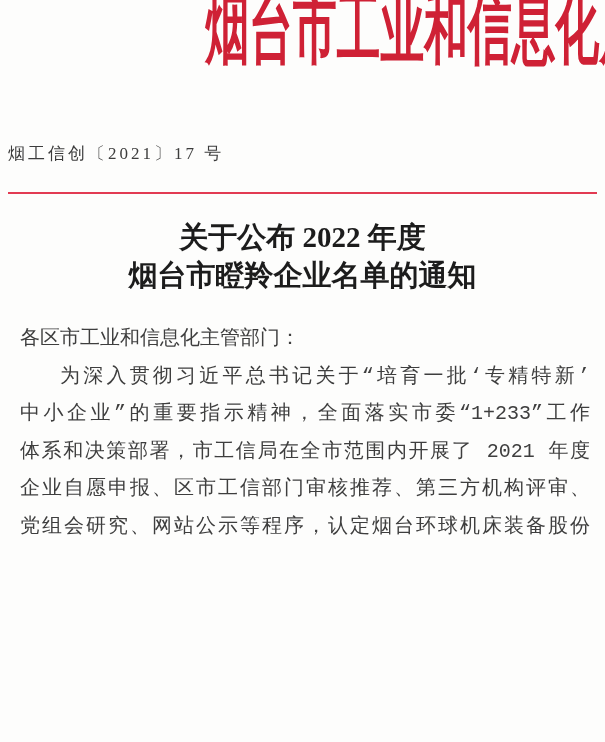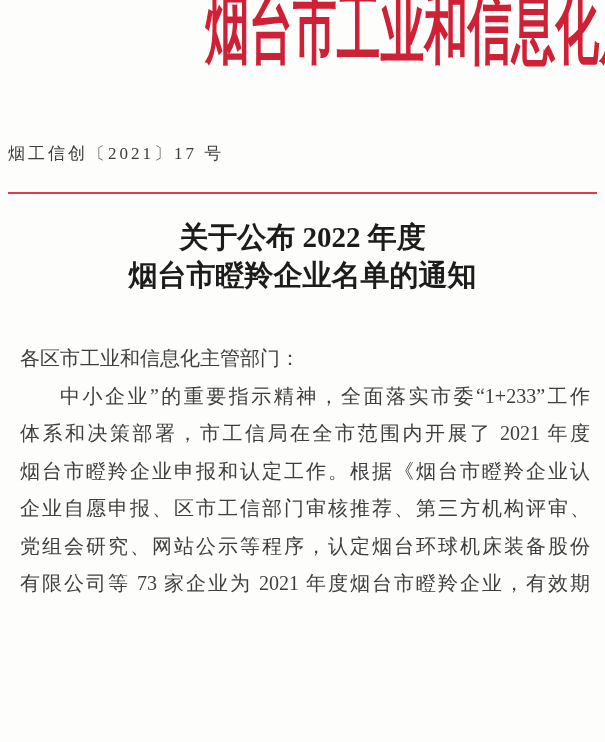--- a/index.html
+++ b/index.html
@@ -65,26 +65,27 @@
     width: 100%;
     text-align: center;
     font-weight: bold;
     color: #1c1c1c;
     font-size: 29px;
     line-height: 38px;
   }
   
   .doc-body {
     position: absolute;
-    top: 340px;
+    top: 320px;
     left: 20px;
     width: 570px;
     font-size: 20px;
     color: #3e3e3e;
     line-height: 37.5px;
+    font-family: Liberation Mono, monospace;
   }
   .salutation {
     text-align: left;
     height: 37.5px;
     overflow: hidden;
     white-space: nowrap;
   }
   .body-lines .body-line {
     text-align: justify;
     text-align-last: justify;
@@ -109,22 +110,21 @@
   <div class="red-rule"></div>
 
   <div class="doc-title">
     <div>关于公布 2022 年度</div>
     <div>烟台市瞪羚企业名单的通知</div>
   </div>
 
   <div class="doc-body">
     <div class="salutation">各区市工业和信息化主管部门：</div>
     <div class="body-lines">
+        <div class="body-line">为深入贯彻习近平总书记关于“培育一批‘专精特新’</div>
         <div class="body-line">中小企业”的重要指示精神，全面落实市委“1+233”工作</div>
         <div class="body-line">体系和决策部署，市工信局在全市范围内开展了 2021 年度</div>
-        <div class="body-line">烟台市瞪羚企业申报和认定工作。根据《烟台市瞪羚企业认</div>
         <div class="body-line">企业自愿申报、区市工信部门审核推荐、第三方机构评审、</div>
         <div class="body-line">党组会研究、网站公示等程序，认定烟台环球机床装备股份</div>
-        <div class="body-line">有限公司等 73 家企业为 2021 年度烟台市瞪羚企业，有效期</div>
       </div>
   </div>
 
 </div>
 
 </body></html>

